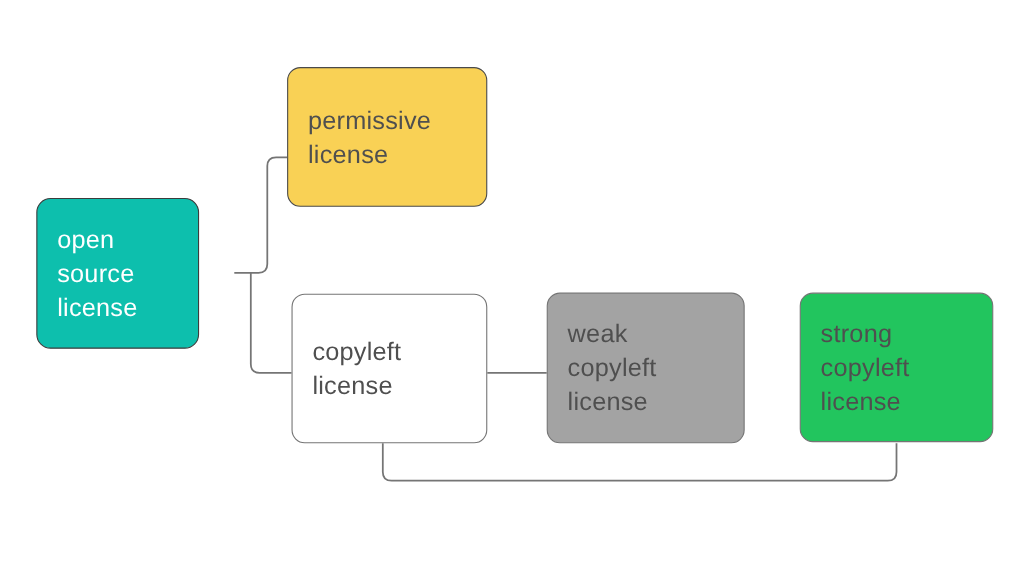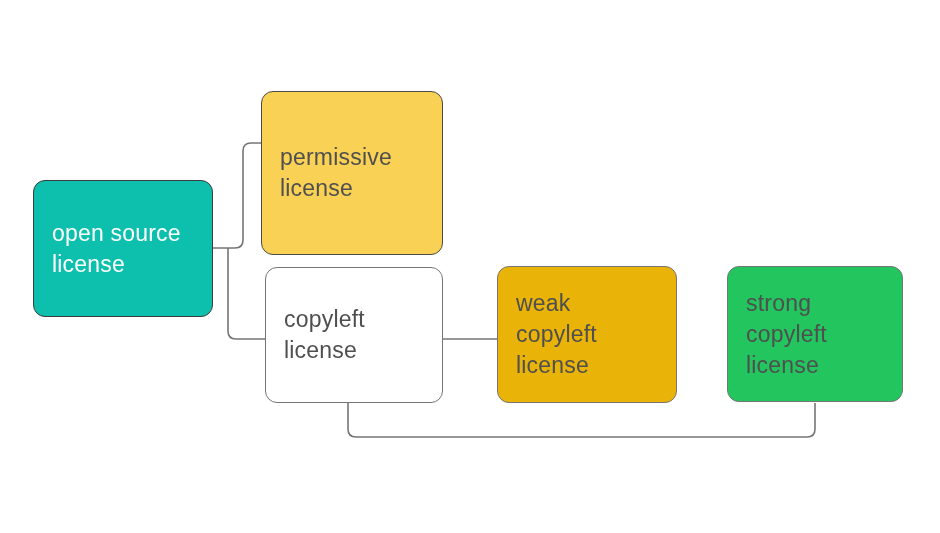--- a/index.html
+++ b/index.html
@@ -40,22 +40,22 @@
   }
   .node .label {
     font-size: 23px;
     line-height: 31px;
     font-weight: 500;
     letter-spacing: 0.2px;
     color: #4f4f4f;
     white-space: pre-line;
   }
   
-  .node-root       { left: 33px;  top: 180px; width: 180px; height: 137px; }
-  .node-permissive { left: 261px; top: 91px;  width: 182px; height: 164px; }
+  .node-root       { left: 33px;  top: 180px; width: 148px; height: 137px; border-radius: 13px; }
+  .node-permissive { left: 261px; top: 61px;  width: 182px; height: 127px; }
   .node-copyleft   { left: 265px; top: 267px; width: 178px; height: 136px; }
   .node-weak       { left: 497px; top: 266px; width: 180px; height: 137px; }
   .node-strong     { left: 727px; top: 266px; width: 176px; height: 136px; }
 </style>
 </head>
 <body>
 
 <div class="canvas">
 
   <svg class="edges-layer" viewBox="0 0 940 533" xmlns="http://www.w3.org/2000/svg">
@@ -73,21 +73,21 @@
   <div class="node node-permissive" style="background: rgb(249, 209, 85); border-color: rgb(74, 74, 74);">
     <span class="label" style="color: rgb(79, 79, 79);">permissive
 license</span>
   </div>
 
   <div class="node node-copyleft" style="background: rgb(255, 255, 255); border-color: rgb(117, 117, 117);">
     <span class="label" style="color: rgb(79, 79, 79);">copyleft
 license</span>
   </div>
 
-  <div class="node node-weak" style="background: #eab308; border-color: rgb(117, 117, 117);">
+  <div class="node node-weak" style="background: #a3a3a3; border-color: rgb(117, 117, 117);">
     <span class="label" style="color: rgb(79, 79, 79);">weak
 copyleft
 license</span>
   </div>
 
   <div class="node node-strong" style="background: #22c55e; border-color: rgb(117, 117, 117);">
     <span class="label" style="color: rgb(79, 79, 79);">strong
 copyleft
 license</span>
   </div>

